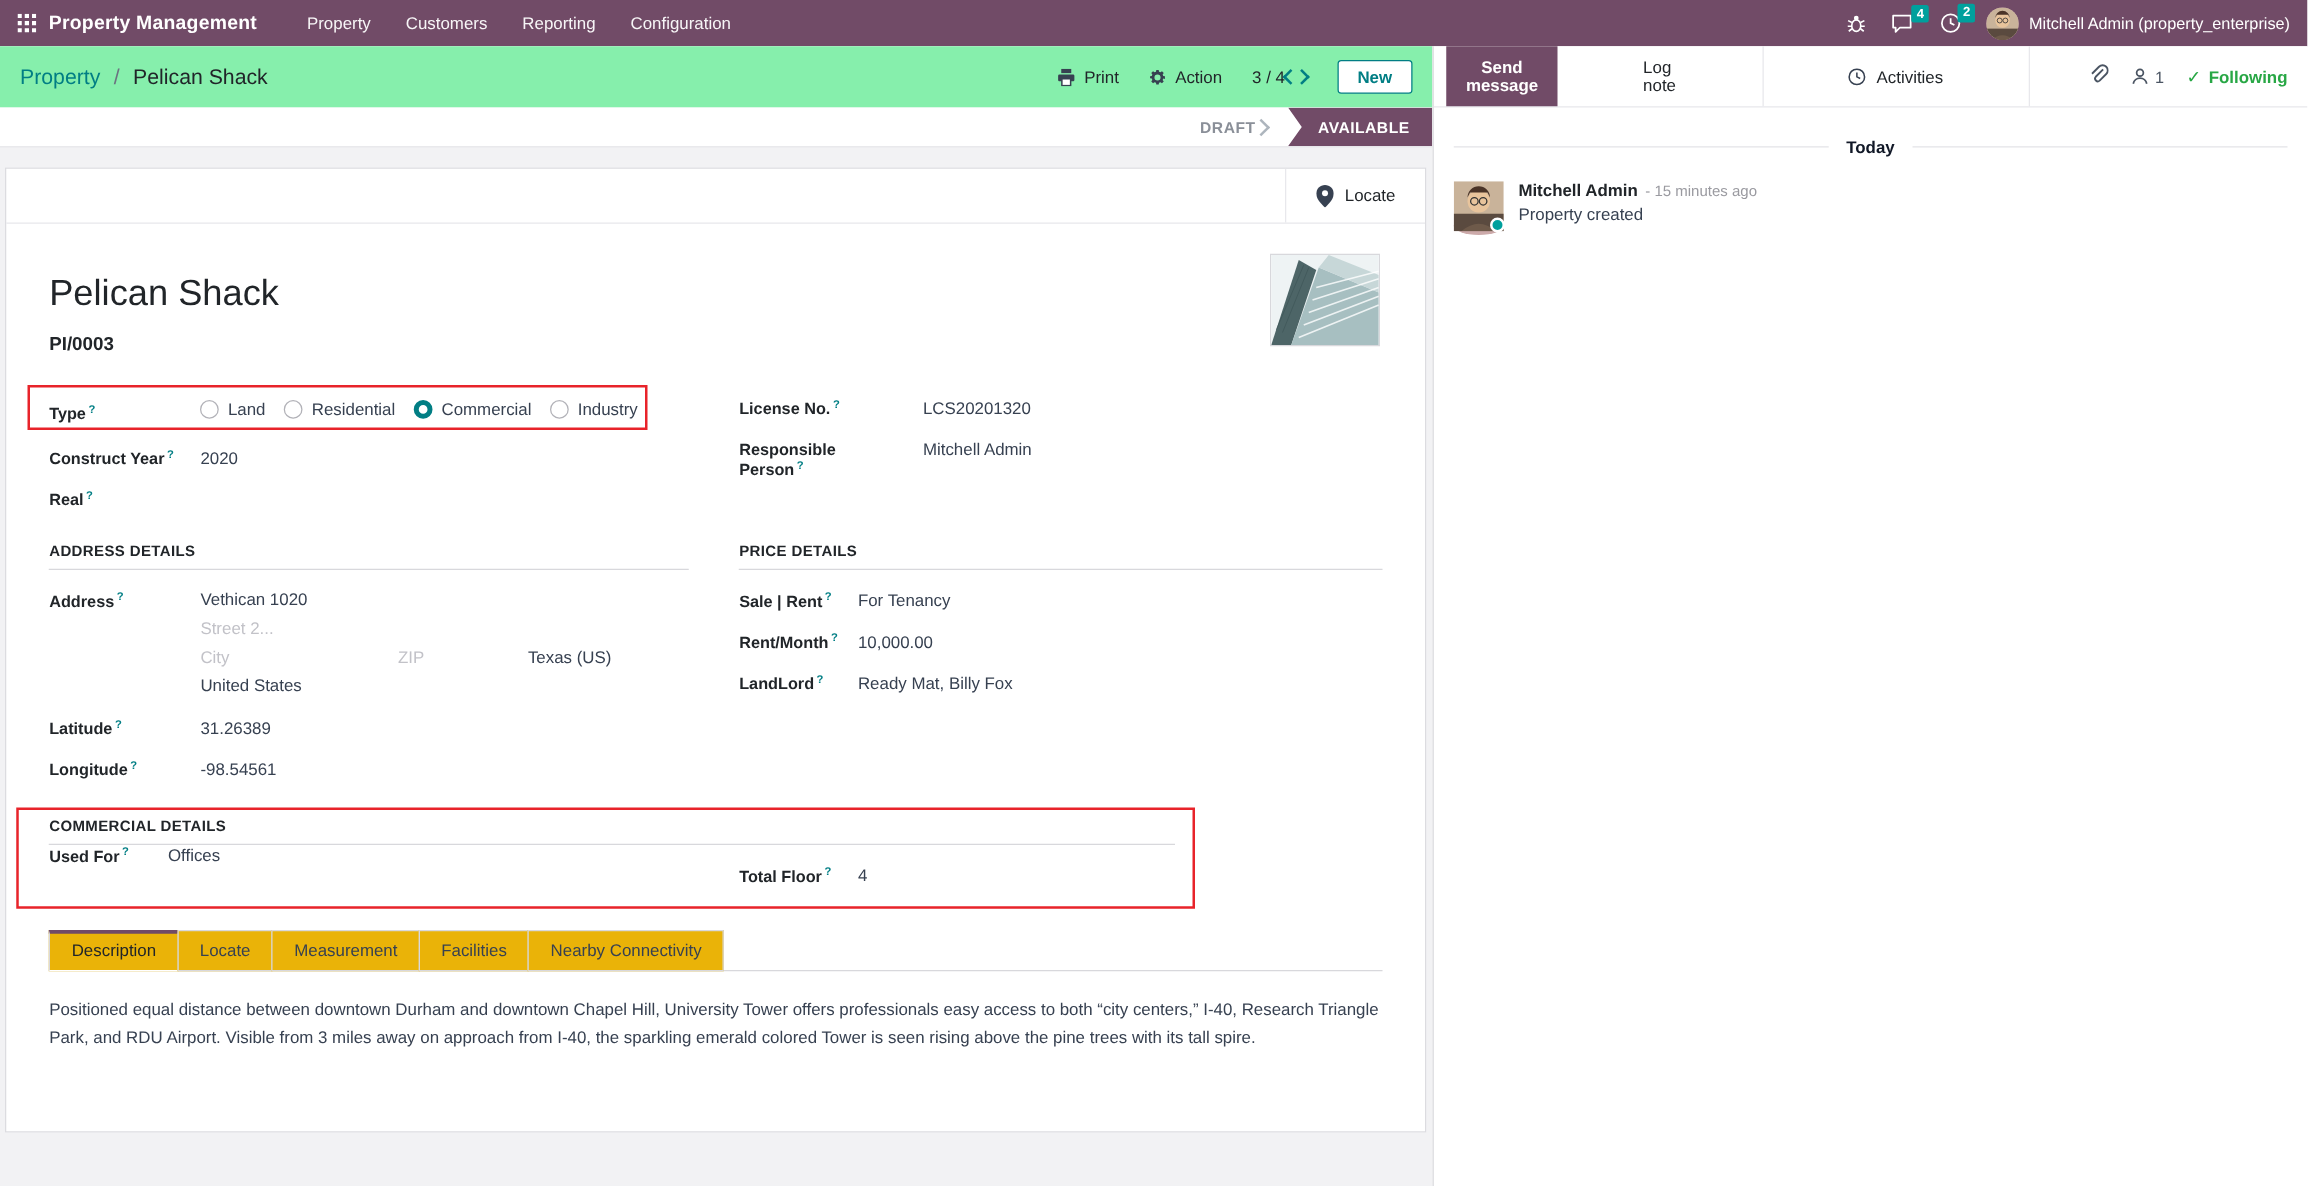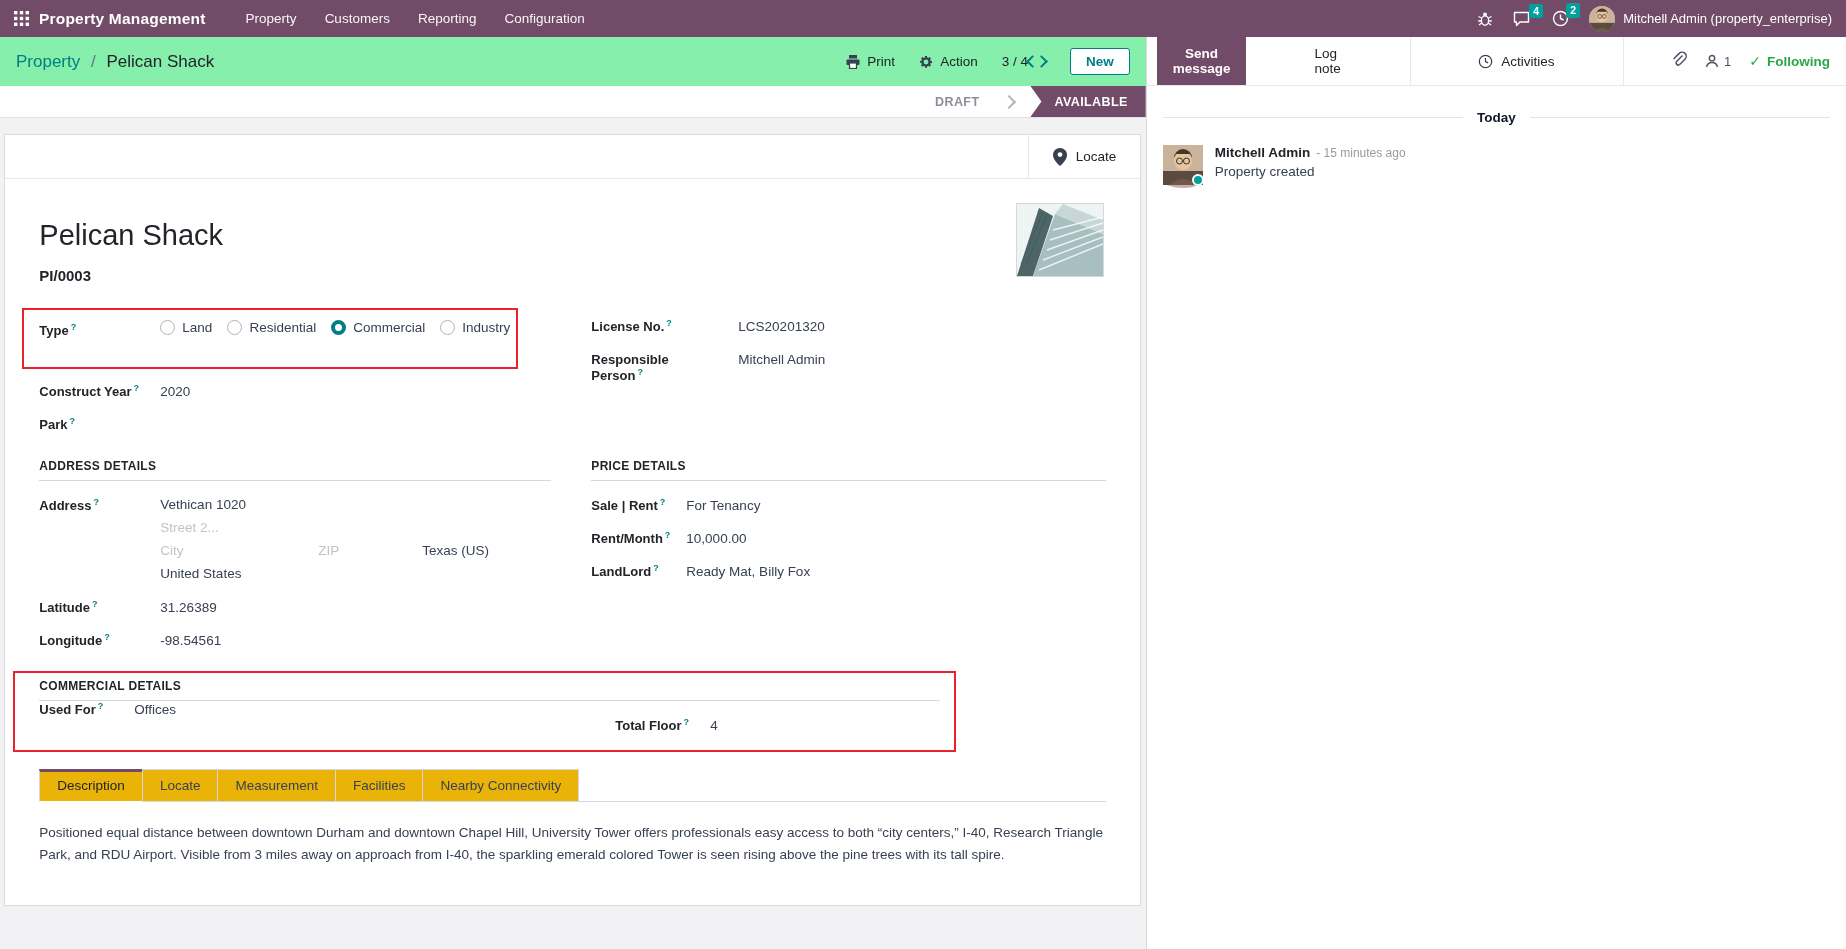--- a/index.html
+++ b/index.html
@@ -43,21 +43,21 @@
   .cp-right{margin-left:auto;display:flex;align-items:center;gap:24px;}
   .cp-btn{display:flex;align-items:center;gap:7px;color:var(--dark);font-size:13.5px;font-weight:500;cursor:pointer;}
   .pager{display:flex;align-items:center;}
   .pager-count{color:var(--dark);font-size:13.5px;}
   .chev{width:9px;height:9px;border-right:2.5px solid var(--accent);border-bottom:2.5px solid var(--accent);display:inline-block;cursor:pointer;}
   .chev.left{transform:rotate(135deg);}
   .chev.right{transform:rotate(-45deg);}
   .new-btn{border:1px solid var(--accent);color:var(--accent);background:#fff;font-weight:700;font-size:13.5px;padding:5px 15px;border-radius:3px;cursor:pointer;font-family:inherit;}
   
   .status-row{height:32px;background:#fff;border-bottom:1px solid var(--border);display:flex;justify-content:flex-end;align-items:stretch;}
-  .status-draft{display:flex;align-items:center;gap:25px;color:#8a8f98;font-weight:700;font-size:12.5px;letter-spacing:.4px;padding:0 16px;cursor:pointer;}
+  .status-draft{display:flex;align-items:center;gap:0;color:#8a8f98;font-weight:700;font-size:12.5px;letter-spacing:.4px;padding:0 16px;cursor:pointer;}
   .status-chev{width:10px;height:10px;border-right:2px solid #adb5bd;border-bottom:2px solid #adb5bd;transform:rotate(-45deg);}
   .status-active{background:var(--primary);color:#fff;font-weight:700;font-size:12.5px;letter-spacing:.4px;display:flex;align-items:center;padding:0 18px 0 24px;clip-path:polygon(0 0,100% 0,100% 100%,0 100%,11px 50%);cursor:pointer;}
   
   .content{flex:1;overflow:hidden;}
   .sheet{width:1137px;height:772px;margin:16px auto 0;background:#fff;border:1px solid #dcdce0;position:relative;}
   .sheet-toolbar{height:44px;border-bottom:1px solid #e8e8ec;display:flex;justify-content:flex-end;}
   .locate-btn{display:flex;align-items:center;gap:9px;padding:0 24px;border-left:1px solid #e8e8ec;color:var(--dark);font-size:13.5px;cursor:pointer;}
   .sheet-body{padding:16px 34px 0;position:relative;}
   .sheet-title{font-size:29px;color:var(--dark);font-weight:500;line-height:40px;margin-top:20px;}
   .sheet-ref{margin-top:12px;font-size:15px;font-weight:700;color:var(--dark);}
@@ -74,21 +74,21 @@
   .fvalue{color:var(--text);font-size:13.5px;cursor:text;}
   .placeholder{color:#c2c2c8;}
   .rcol-pad{padding-top:10px;}
   
   .radio-group{display:flex;align-items:center;gap:15px;}
   .radio-opt{display:flex;align-items:center;gap:7px;cursor:pointer;}
   .radio{width:15px;height:15px;border-radius:50%;border:1px solid #b2b2b8;background:#fff;flex-shrink:0;}
   .radio.checked{border:4.5px solid var(--accent);}
   .radio-label{font-size:13.5px;color:var(--text);}
   
-  .redbox-type{border:2px solid var(--ann);width:496px;padding:10px 0 28px 15px;margin-left:-17px;}
+  .redbox-type{border:2px solid var(--ann);width:496px;padding:10px 0 3px 15px;margin-left:-17px;}
   .redbox-commercial{border:2px solid var(--ann);margin:20px 0 0 -26px;width:943px;padding:4px 14px 14px 24px;}
   
   .section-title{font-size:12px;font-weight:700;color:var(--dark);letter-spacing:.3px;border-bottom:1px solid #d8d8dc;padding-bottom:7px;margin-top:24px;}
   .section-title.in-box{margin-top:2px;}
   .addr-stack{display:flex;flex-direction:column;gap:8px;}
   .addr-line3{display:flex;align-items:baseline;}
   .addr-city{width:158px;}
   .addr-zip{width:104px;}
   .mt18{margin-top:18px;}
   
@@ -282,21 +282,21 @@
                         <span class="radio-label">Industry</span>
                       </span>
                   </span>
                 </div>
               </div>
               <div class="frow">
                 <span class="flabel"><span>Construct Year</span><sup class="help">?</sup></span>
                 <span class="fvalue">2020</span>
               </div>
               <div class="frow">
-                <span class="flabel"><span>Park</span><sup class="help">?</sup></span>
+                <span class="flabel"><span>Real</span><sup class="help">?</sup></span>
                 <span class="fvalue"></span>
               </div>
             </div>
             <div class="rcol-pad">
               <div class="frow">
                 <span class="flabel flabel-wide"><span>License No.</span><sup class="help">?</sup></span>
                 <span class="fvalue">LCS20201320</span>
               </div>
               <div class="frow" style="margin-top:15px;">
                 <span class="flabel flabel-wide"><span>Responsible Person</span><sup class="help">?</sup></span>
@@ -350,21 +350,21 @@
           <div class="redbox-commercial">
             <div class="section-title in-box">COMMERCIAL DETAILS</div>
             <div class="grid2">
               <div>
                 <div class="frow">
                   <span class="flabel flabel-sm"><span>Used For</span><sup class="help">?</sup></span>
                   <span class="fvalue">Offices</span>
                 </div>
               </div>
               <div>
-                <div class="frow" style="margin-top:16px;margin-left:24px;">
+                <div class="frow" style="margin-top:16px;">
                   <span class="flabel flabel-sm"><span>Total Floor</span><sup class="help">?</sup></span>
                   <span class="fvalue">4</span>
                 </div>
               </div>
             </div>
           </div>
 
           <div class="tabs">
             <span class="tab active">Description</span>
             <span class="tab">Locate</span>

